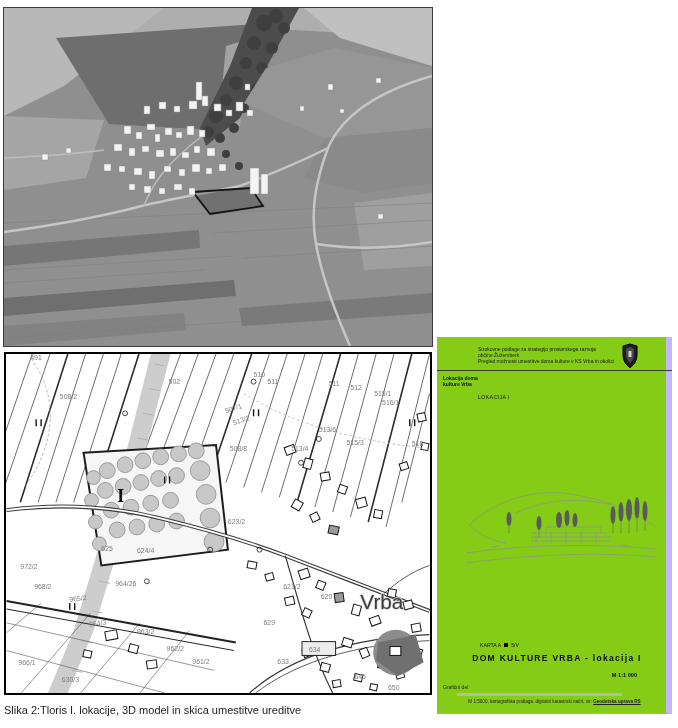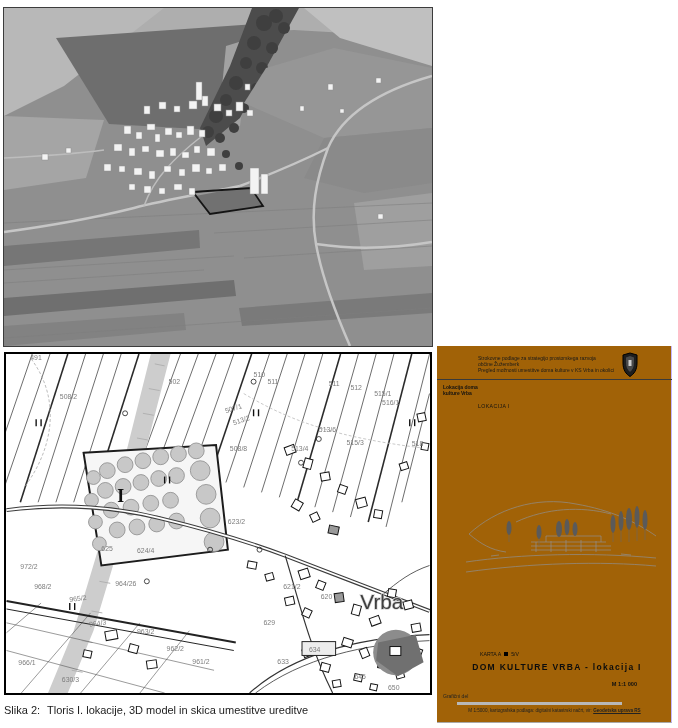--- a/index.html
+++ b/index.html
@@ -3,22 +3,22 @@
 <meta charset="utf-8">
 <style>
   html,body{margin:0;padding:0}
   body{width:678px;height:728px;background:#ffffff;position:relative;
        font-family:"Liberation Sans",sans-serif;overflow:hidden}
   .abs{position:absolute}
 
   
   #photo-panel{left:4px;top:8px;width:428px;height:338px;outline:1px solid #3c3c3c;background:#8f8f8f}
   #map-panel{left:4px;top:352px;width:428px;height:343px;border:2px solid #000;box-sizing:border-box;background:#fff}
-  #sheet-panel{left:437px;top:346px;width:235px;height:377px;background:#a16207;
-               border-right:1px solid #c4b5fd;border-bottom:1px solid #a9a9a9;box-sizing:border-box}
+  #sheet-panel{left:437px;top:337px;width:235px;height:377px;background:#84cc16;
+               border-right:6px solid #c4b5fd;border-bottom:1px solid #a9a9a9;box-sizing:border-box}
   svg{display:block}
 
   
   .tinytext{font-size:5px;line-height:6px;color:#1a1a1a}
   .tinybold{font-size:5px;line-height:6px;color:#111;font-weight:bold}
   #sheet-rule{left:0;top:33px;width:235px;border-top:1px solid #3a3a3a;height:0}
   #header-block{left:41px;top:9px;width:140px}
   #emblem{left:184px;top:6px}
   #project-block{left:6px;top:38px}
   #location-label{left:41px;top:57px;font-size:5.2px;letter-spacing:.4px;color:#111}
@@ -28,21 +28,21 @@
   #sheet-title{left:20px;top:316px;width:200px;text-align:center;
                font-size:8.5px;font-weight:bold;letter-spacing:1.3px;color:#0d0d0d;white-space:nowrap}
   #sheet-scale{left:120px;top:335px;width:80px;text-align:right;font-size:5.6px;font-weight:bold;color:#111}
   #section-label{left:6px;top:347px;font-size:5px;color:#222}
   #gray-bar{left:20px;top:356px;width:165px;height:3px;background:#b8b8b8}
   #sheet-footer{left:0;top:362px;width:235px;text-align:center;font-size:4.6px;color:#222}
   #sheet-footer .link{text-decoration:underline;font-weight:bold}
 
   
   #caption{left:4px;top:704px;font-size:11px;color:#1c1c1c}
-  #caption .pfx{margin-right:7px}
+  #caption .pfx{}
 
   
   .plabel{font-family:"Liberation Sans",sans-serif;font-size:7px;fill:#7d7d7d}
   .village{font-family:"Liberation Sans",sans-serif;font-size:21px;fill:#3f3f3f;
            paint-order:stroke;stroke:#d6d6d6;stroke-width:1.5px}
   .siteI{font-family:"Liberation Serif",serif;font-size:18px;font-weight:bold;fill:#101010}
 </style>
 </head>
 <body>
 

